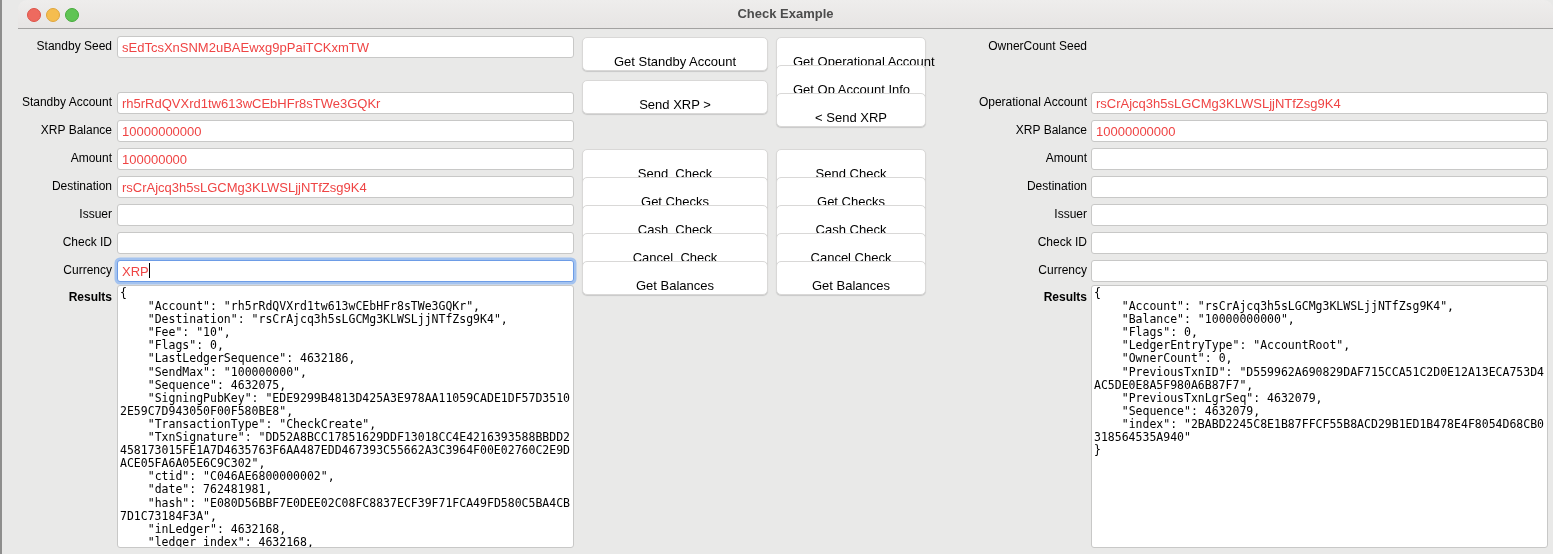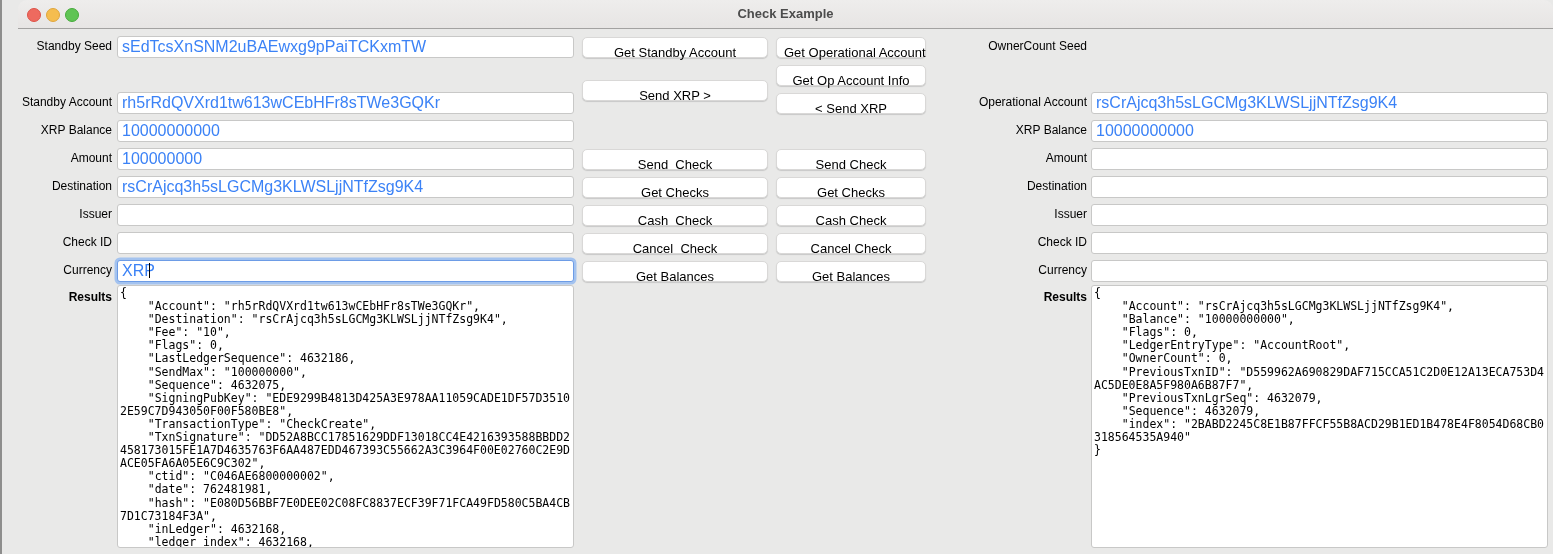--- a/index.html
+++ b/index.html
@@ -39,41 +39,41 @@
   }
   .lbl.l{left:0;width:110px;}
   .lbl.r{left:925px;width:160px;}
   .field{
     position:absolute;height:18px;
     padding:1px 4px;
     background:#fff;
     border:1px solid #c8c8c7;
     border-radius:3px;
     font-family:"Liberation Sans",sans-serif;
-    font-size:16px;color:#3b82f6;
+    font-size:13px;color:#ef4444;
     outline:none;
   }
   .field.l{left:115px;width:447px;}
   .field.r{left:1089px;width:447px;}
   .field.focused{
     border:1px solid #6d9ce6;
     box-shadow:0 0 0 2.5px #a4c3ef;
   }
   .caret{position:absolute;left:147px;top:263px;width:1px;height:15px;background:#000;}
   
   .btn{
     position:absolute;height:21px;
     background:#fff;
     border:1px solid #d9d8d7;
     border-radius:5px;
     box-shadow:0 1px 1px rgba(0,0,0,0.14);
     font-family:"Liberation Sans",sans-serif;
     font-size:13px;color:#000;
     white-space:pre;
-    padding:7px;
+    padding:16px;
   }
   .btn.c1{left:580px;width:186px;}
   .btn.c2{left:774px;width:150px;}
   
   .results{
     position:absolute;top:285px;height:259px;
     width:451px;
     margin:0;
     padding:1px 2px;
     background:#fff;

